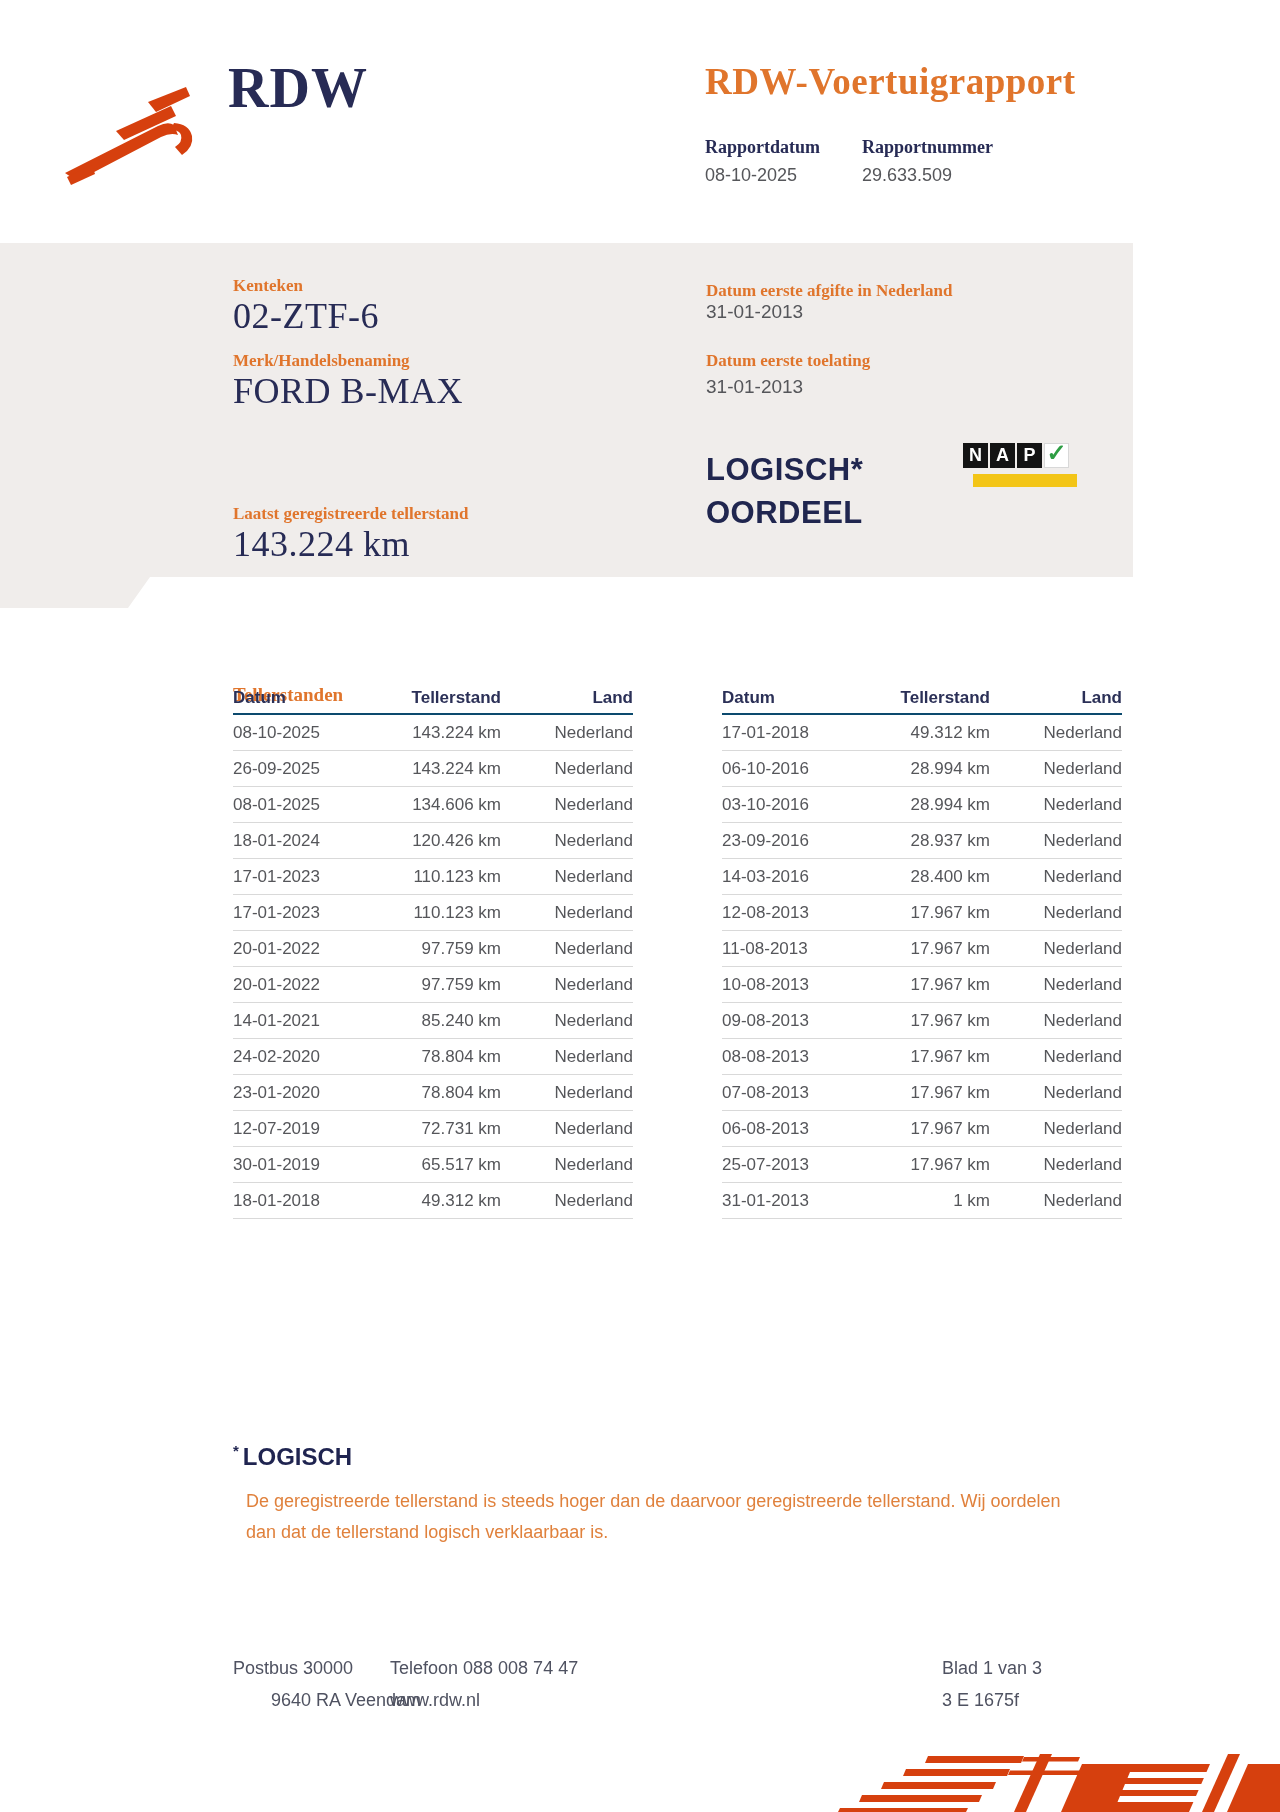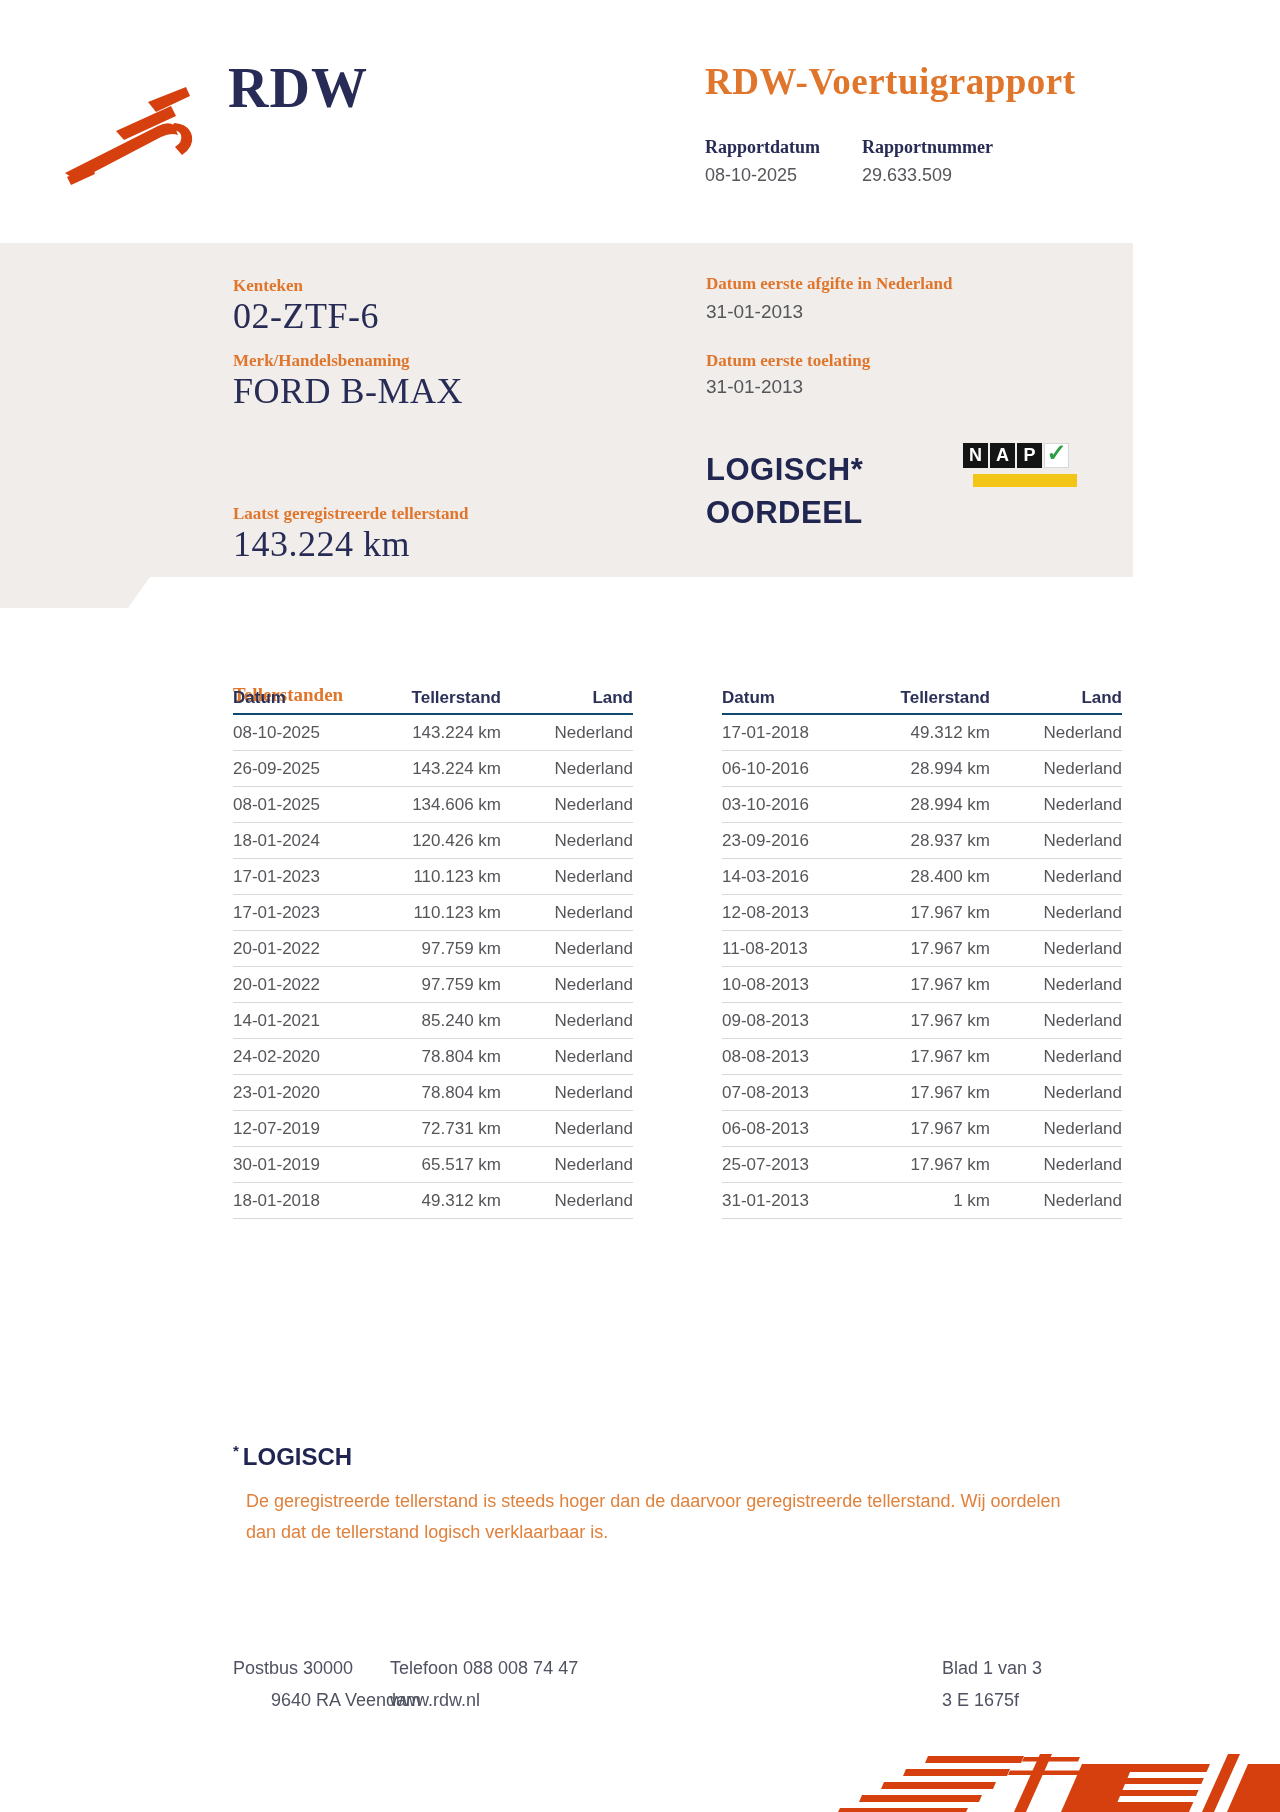--- a/index.html
+++ b/index.html
@@ -75,21 +75,21 @@
   <div class="abs meta-label" style="left:862px;top:137px;">Rapportnummer</div>
   <div class="abs meta-value" style="left:705px;top:165px;">08-10-2025</div>
   <div class="abs meta-value" style="left:862px;top:165px;">29.633.509</div>
 
   <div class="abs panel">
     <div class="abs o-label" style="left:233px;top:33px;">Kenteken</div>
     <div class="abs big-val" style="left:233px;top:52px;">02-ZTF-6</div>
     <div class="abs o-label" style="left:233px;top:108px;">Merk/Handelsbenaming</div>
     <div class="abs big-val" style="left:233px;top:127px;">FORD B-MAX</div>
 
-    <div class="abs o-label" style="left:706px;top:31px;">Datum eerste afgifte in Nederland</div>
+    <div class="abs o-label" style="left:706px;top:38px;">Datum eerste afgifte in Nederland</div>
     <div class="abs sm-val" style="left:706px;top:58px;">31-01-2013</div>
     <div class="abs o-label" style="left:706px;top:108px;">Datum eerste toelating</div>
     <div class="abs sm-val" style="left:706px;top:133px;">31-01-2013</div>
 
     <div class="abs oordeel" style="left:706px;top:205px;">
       <div>LOGISCH*</div>
       <div>OORDEEL</div>
     </div>
 
     <div class="abs nap">

